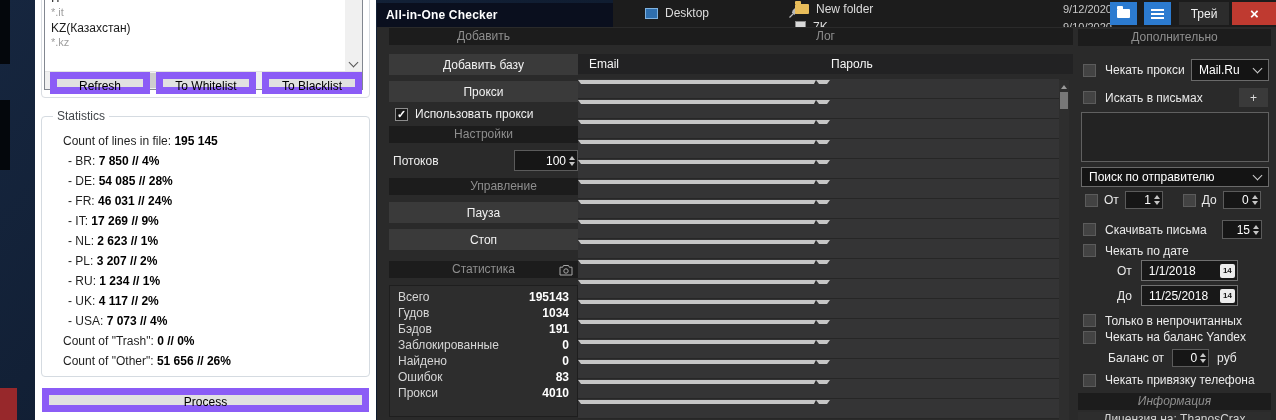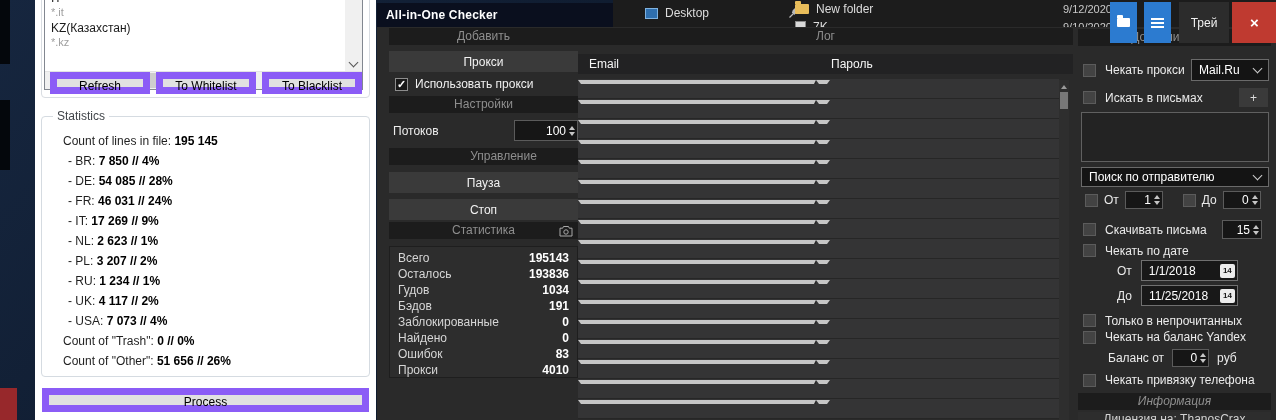--- a/index.html
+++ b/index.html
@@ -60,21 +60,21 @@
   .shead.s2{margin-top:5px;}
   .threads{margin-top:7px;height:21px;display:flex;align-items:center;justify-content:space-between;padding-left:4px;color:#ededed;}
   .spin{background:#161616;border:1px solid #5b5b5b;height:21px;box-sizing:border-box;display:inline-flex;align-items:center;justify-content:flex-end;color:#fff;padding:0 2px 0 4px;}
   .spin .v{padding-right:3px;}
   .spin-arr{display:inline-flex;flex-direction:column;align-items:center;}
   .tu{display:block;width:0;height:0;border-left:3px solid transparent;border-right:3px solid transparent;border-bottom:4px solid #c6c6c6;margin:1px 0;}
   .td{display:block;width:0;height:0;border-left:3px solid transparent;border-right:3px solid transparent;border-top:4px solid #c6c6c6;margin:1px 0;}
   .threads .spin{width:64px;}
   .shead.s3{margin-top:7px;padding-left:40px;}
   .cl .dbtn.b3{margin-top:7px;}
-  .shead.s4{margin-top:2px;}
+  .shead.s4{margin-top:11px;}
   .cam{position:absolute;right:5px;top:3px;}
   .statbox{margin-top:7px;height:132px;box-sizing:border-box;background:#2d2d2d;border:1px solid #1e1e1e;padding:3px 8px 0 8px;}
   .srow{height:16px;line-height:16px;display:flex;justify-content:space-between;font-size:12px;color:#d6d6d6;}
   .srow b{color:#fff;}
   
   .cm .shead{margin-top:1px;}
   .thead{margin-top:9px;height:20px;background:#222223;display:flex;color:#f5f5f5;}
   .thead .th{line-height:20px;}
   .th.email{width:238px;padding-left:11px;box-sizing:border-box;}
   .th.pass{padding-left:15px;}
@@ -124,21 +124,21 @@
   .file{position:absolute;display:flex;align-items:center;gap:7px;}
   .file.fr1{left:182px;top:2px;}
   .file.fr2{left:182px;top:20px;}
   .ficon.folder{width:14px;height:10px;background:#e9bd5a;border-radius:1px;position:relative;flex:none;}
   .ficon.folder::before{content:'';position:absolute;top:-3px;left:0;width:6px;height:3px;background:#e9bd5a;border-radius:1px 1px 0 0;}
   .ficon.doc{width:11px;height:12px;background:#d9d9d9;border:1px solid #8a8a8a;box-sizing:border-box;flex:none;}
   .fname{white-space:nowrap;}
   .fdate{position:absolute;left:268px;white-space:nowrap;color:#c9c9c9;font-size:11px;top:1px;}
   
   .tbtns{position:absolute;top:2px;left:1110px;height:23px;display:flex;z-index:4;}
-  .tb{height:41px;display:flex;align-items:center;justify-content:center;cursor:default;}
+  .tb{height:23px;display:flex;align-items:center;justify-content:center;cursor:default;}
   .tb.blue{width:27px;background:#2c7bd0;}
   .tb.blue.first{margin-right:7px;}
   .tb.tray{width:50px;background:#2c2c2c;color:#efefef;font-size:12px;margin-left:8px;}
   .tb.close{width:45px;background:#bf3a30;color:#fff;font-size:15px;font-weight:bold;margin-left:3px;}
   .fold-glyph{width:13px;height:9px;background:#fff;border-radius:1px;position:relative;display:block;}
   .fold-glyph::before{content:'';position:absolute;top:-3px;left:0;width:6px;height:3px;background:#fff;border-radius:1px 1px 0 0;}
   .bars i{display:block;width:13px;height:2px;background:#fff;margin:2px 0;}
 </style>
 </head>
 <body>
@@ -195,20 +195,21 @@
   <button class="wbtn process">Process</button>
 </div>
 
 <div class="checker">
   <div class="tbar">
     <span class="ttext">All-in-One Checker</span>
   </div>
 
   <div class="col cl">
     <div class="shead">Добавить</div>
+    <button class="dbtn b1">Добавить базу</button>
     <button class="dbtn b2">Прокси</button>
     <div class="cbrow">
       <span class="cb checked">
           <i>✓</i>
         </span>
       <span>Использовать прокси</span>
     </div>
     <div class="shead s2">Настройки</div>
     <div class="threads">
       <span>Потоков</span>
@@ -229,24 +230,20 @@
           <path d="M4.5 1.5 L9.5 1.5 L10.3 3.2 L13 3.2 L13 11 L1 11 L1 3.2 L3.7 3.2 Z" fill="none" stroke="#a8a8a8"></path>
           <circle cx="7" cy="7" r="2.2" fill="none" stroke="#a8a8a8"></circle>
         </svg>
     </div>
     <div class="statbox">
       <div class="srow">
           <span>Всего</span>
           <b>195143</b>
         </div>
       <div class="srow">
-          <span>Осталось</span>
-          <b>193836</b>
-        </div>
-      <div class="srow">
           <span>Гудов</span>
           <b>1034</b>
         </div>
       <div class="srow">
           <span>Бэдов</span>
           <b>191</b>
         </div>
       <div class="srow">
           <span>Заблокированные</span>
           <b>0</b>

